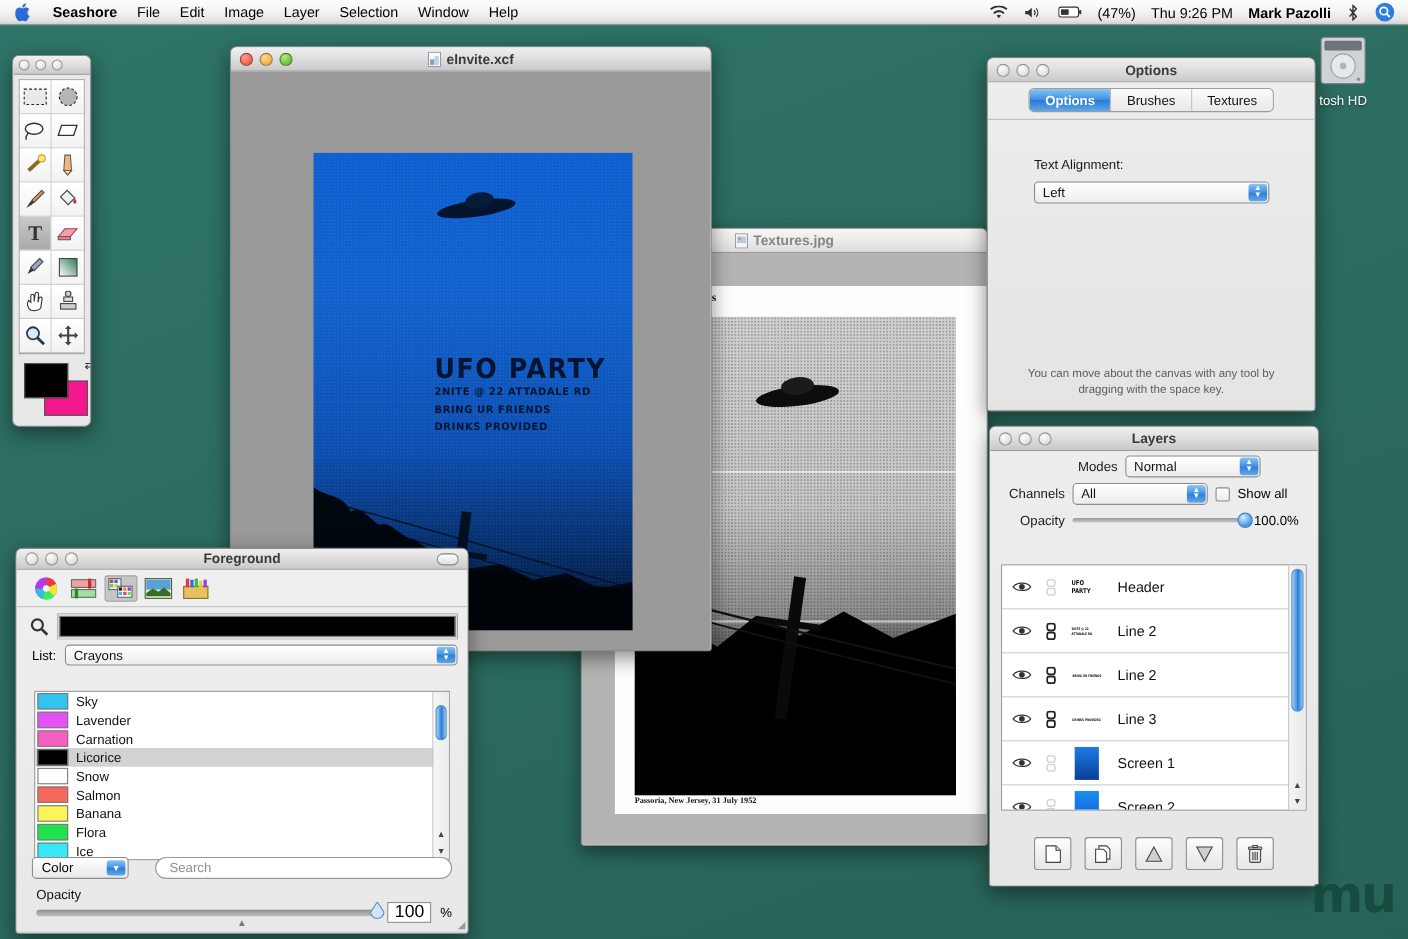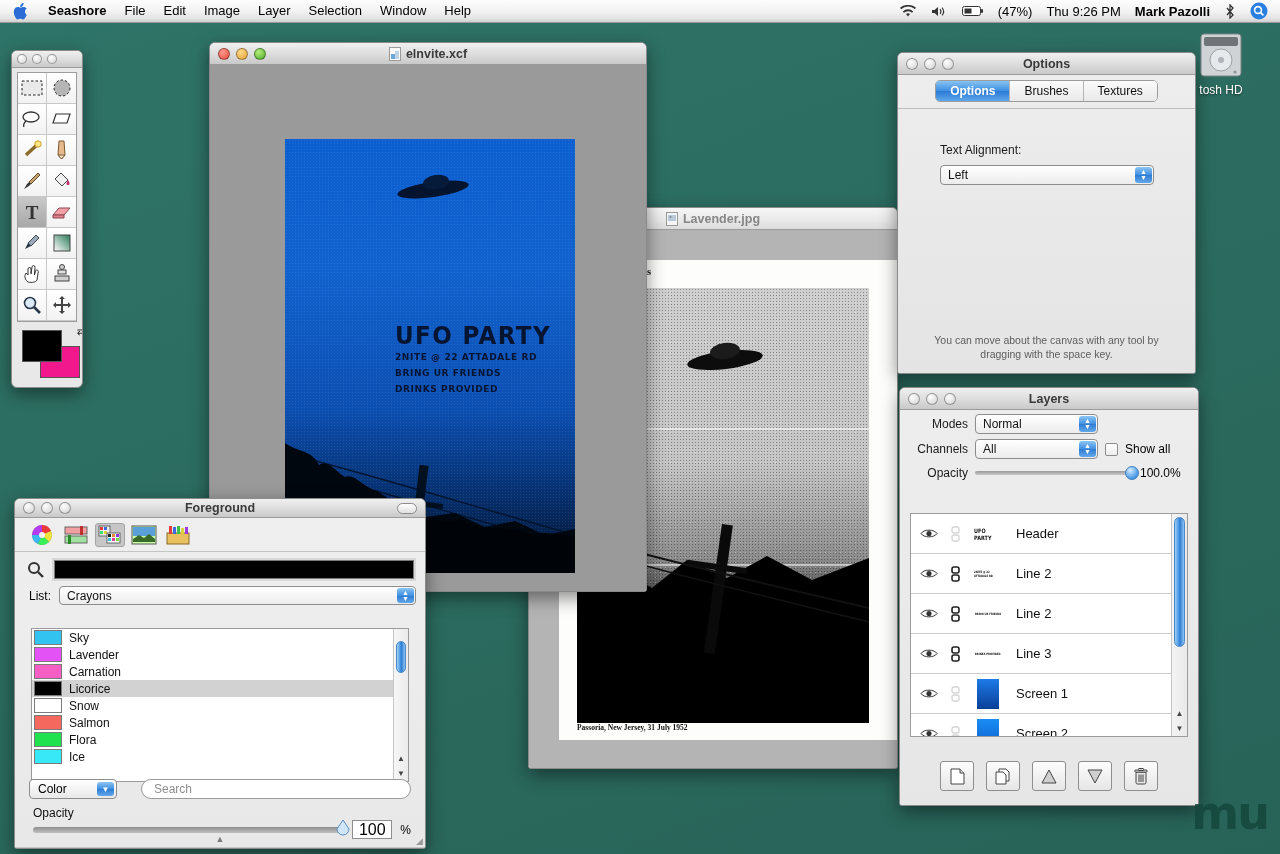--- a/index.html
+++ b/index.html
@@ -450,21 +450,21 @@
       <div class="tlb grey"></div>
       <div class="tlb grey"></div>
     </div>
     <div class="title-text dim">
       <span class="title-with-icon">
         <svg width="12" height="14" viewBox="0 0 12 14">
           <rect x="0.5" y="0.5" width="11" height="13" fill="#f4f4f4" stroke="#9a9a9a"></rect>
           <rect x="2" y="3" width="8" height="6" fill="#b9c9d8"></rect>
           <circle cx="4.5" cy="5" r="1" fill="#7a8a98"></circle>
         </svg>
-        <span>Lavender.jpg</span>
+        <span>Textures.jpg</span>
       </span>
     </div>
   </div>
   <div class="canvas-area">
     <div id="paper">
       <div class="headline">phs of alleged UFOs</div>
       <div id="photo">
         <div class="photo-noise"></div>
         <div class="photo-fold" style="top:140px"></div>
         <div class="photo-fold" style="top:276px"></div>
@@ -563,21 +563,21 @@
   <div class="titlebar">
     <div class="tl-buttons">
       <div class="tlb grey"></div>
       <div class="tlb grey"></div>
       <div class="tlb grey"></div>
     </div>
     <div class="title-text">Layers</div>
   </div>
   <div class="body">
 
-    <div class="lrow" style="">
+    <div class="lrow" style="margin-left:48px;">
       <span class="lbl">Modes</span>
       <div class="popup" style="width:123px;">
         <span>Normal</span>
         <span class="arrows">
             <span>▲</span>
             <span>▼</span>
           </span>
       </div>
     </div>
 
@@ -866,20 +866,24 @@
       </div>
       <div class="crayon">
         <span class="cswatch" style="background:#ffffff"></span>
         <span>Snow</span>
       </div>
       <div class="crayon">
         <span class="cswatch" style="background:#f4685e"></span>
         <span>Salmon</span>
       </div>
       <div class="crayon">
+        <span class="cswatch" style="background:#fdf45a"></span>
+        <span>Banana</span>
+      </div>
+      <div class="crayon">
         <span class="cswatch" style="background:#20e24f"></span>
         <span>Flora</span>
       </div>
       <div class="crayon">
         <span class="cswatch" style="background:#38e8f6"></span>
         <span>Ice</span>
       </div>
       <div id="crayon-scroll">
         <div class="thumb"></div>
         <div class="sc-arrow" style="bottom:15px">▲</div>

